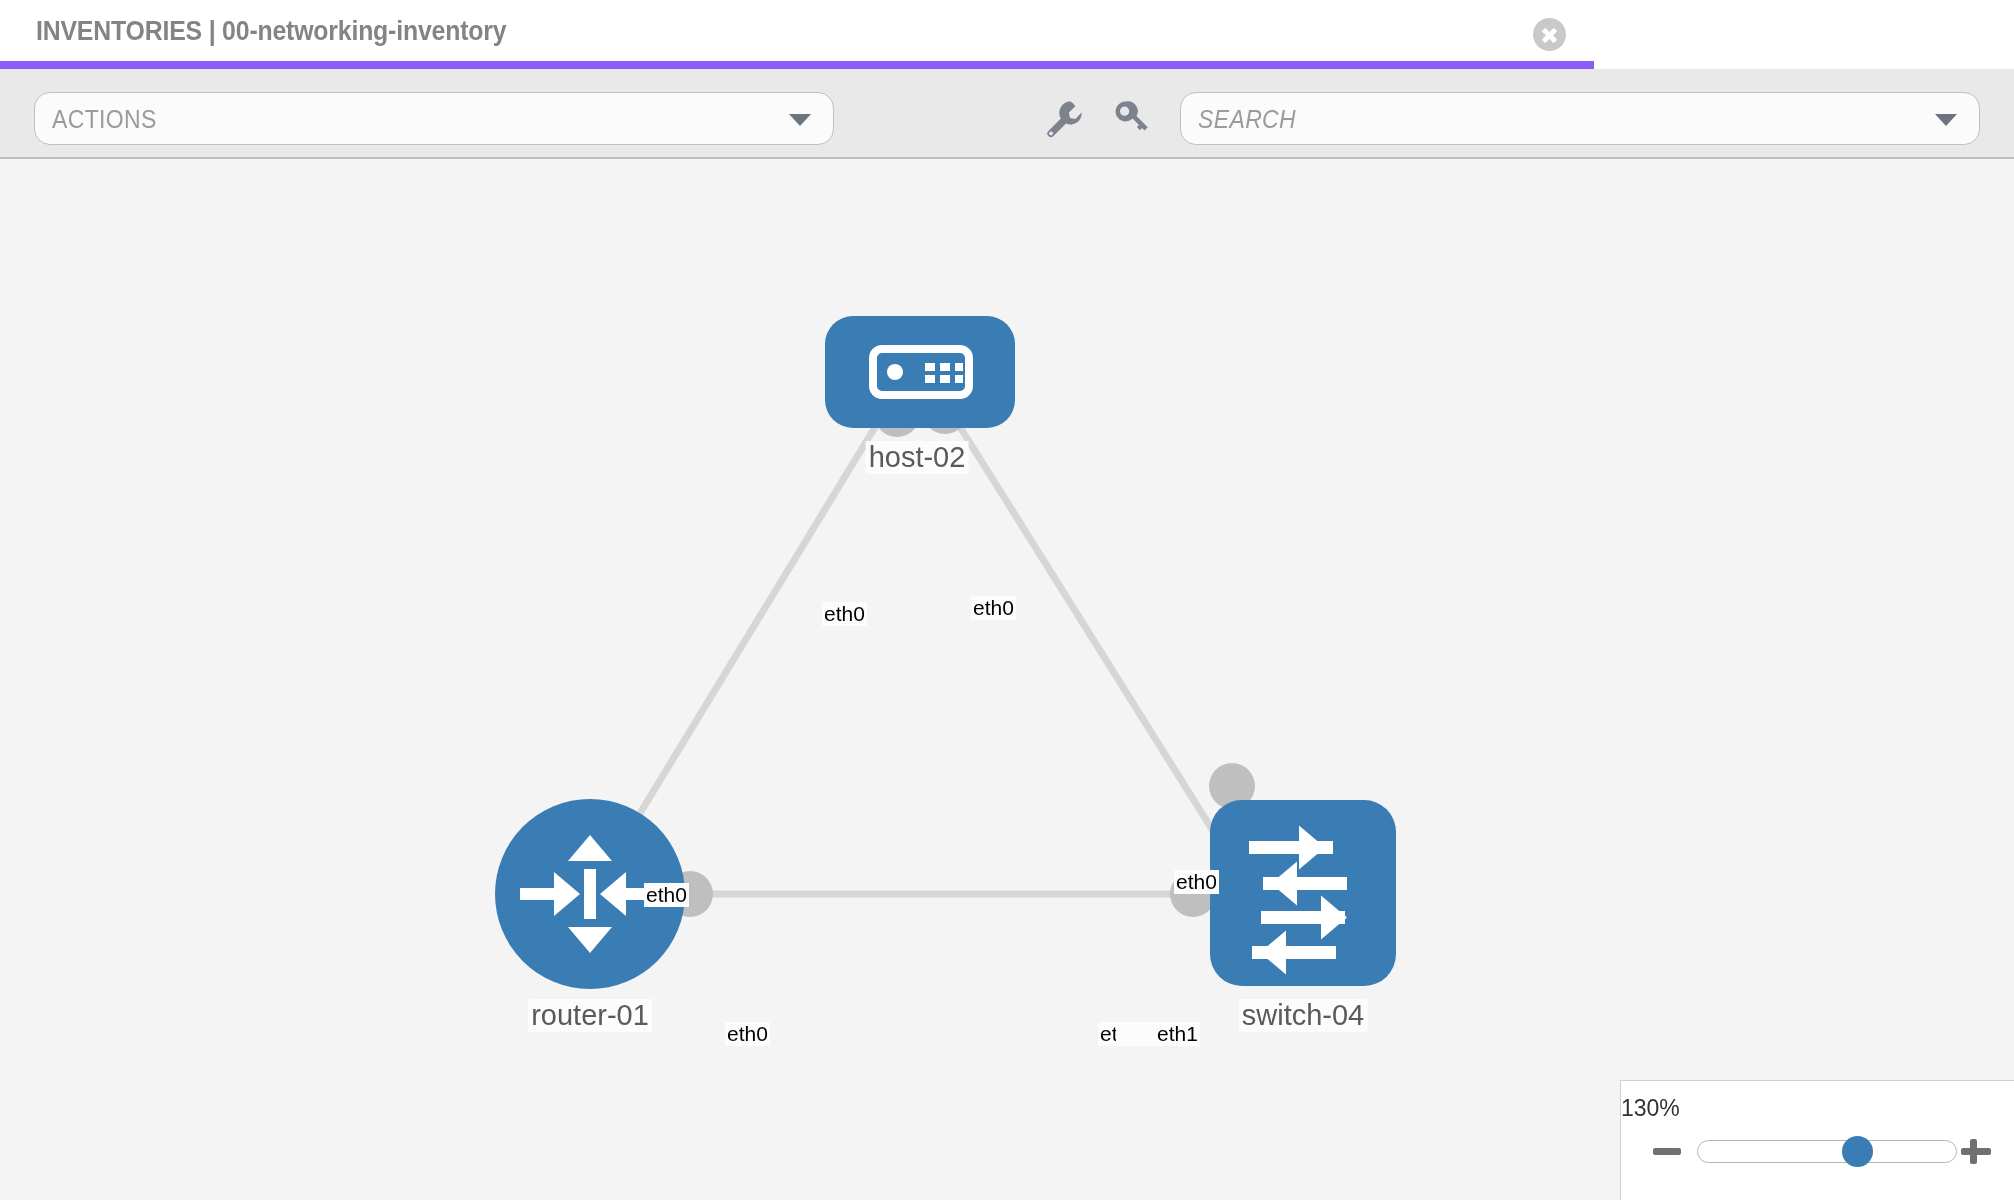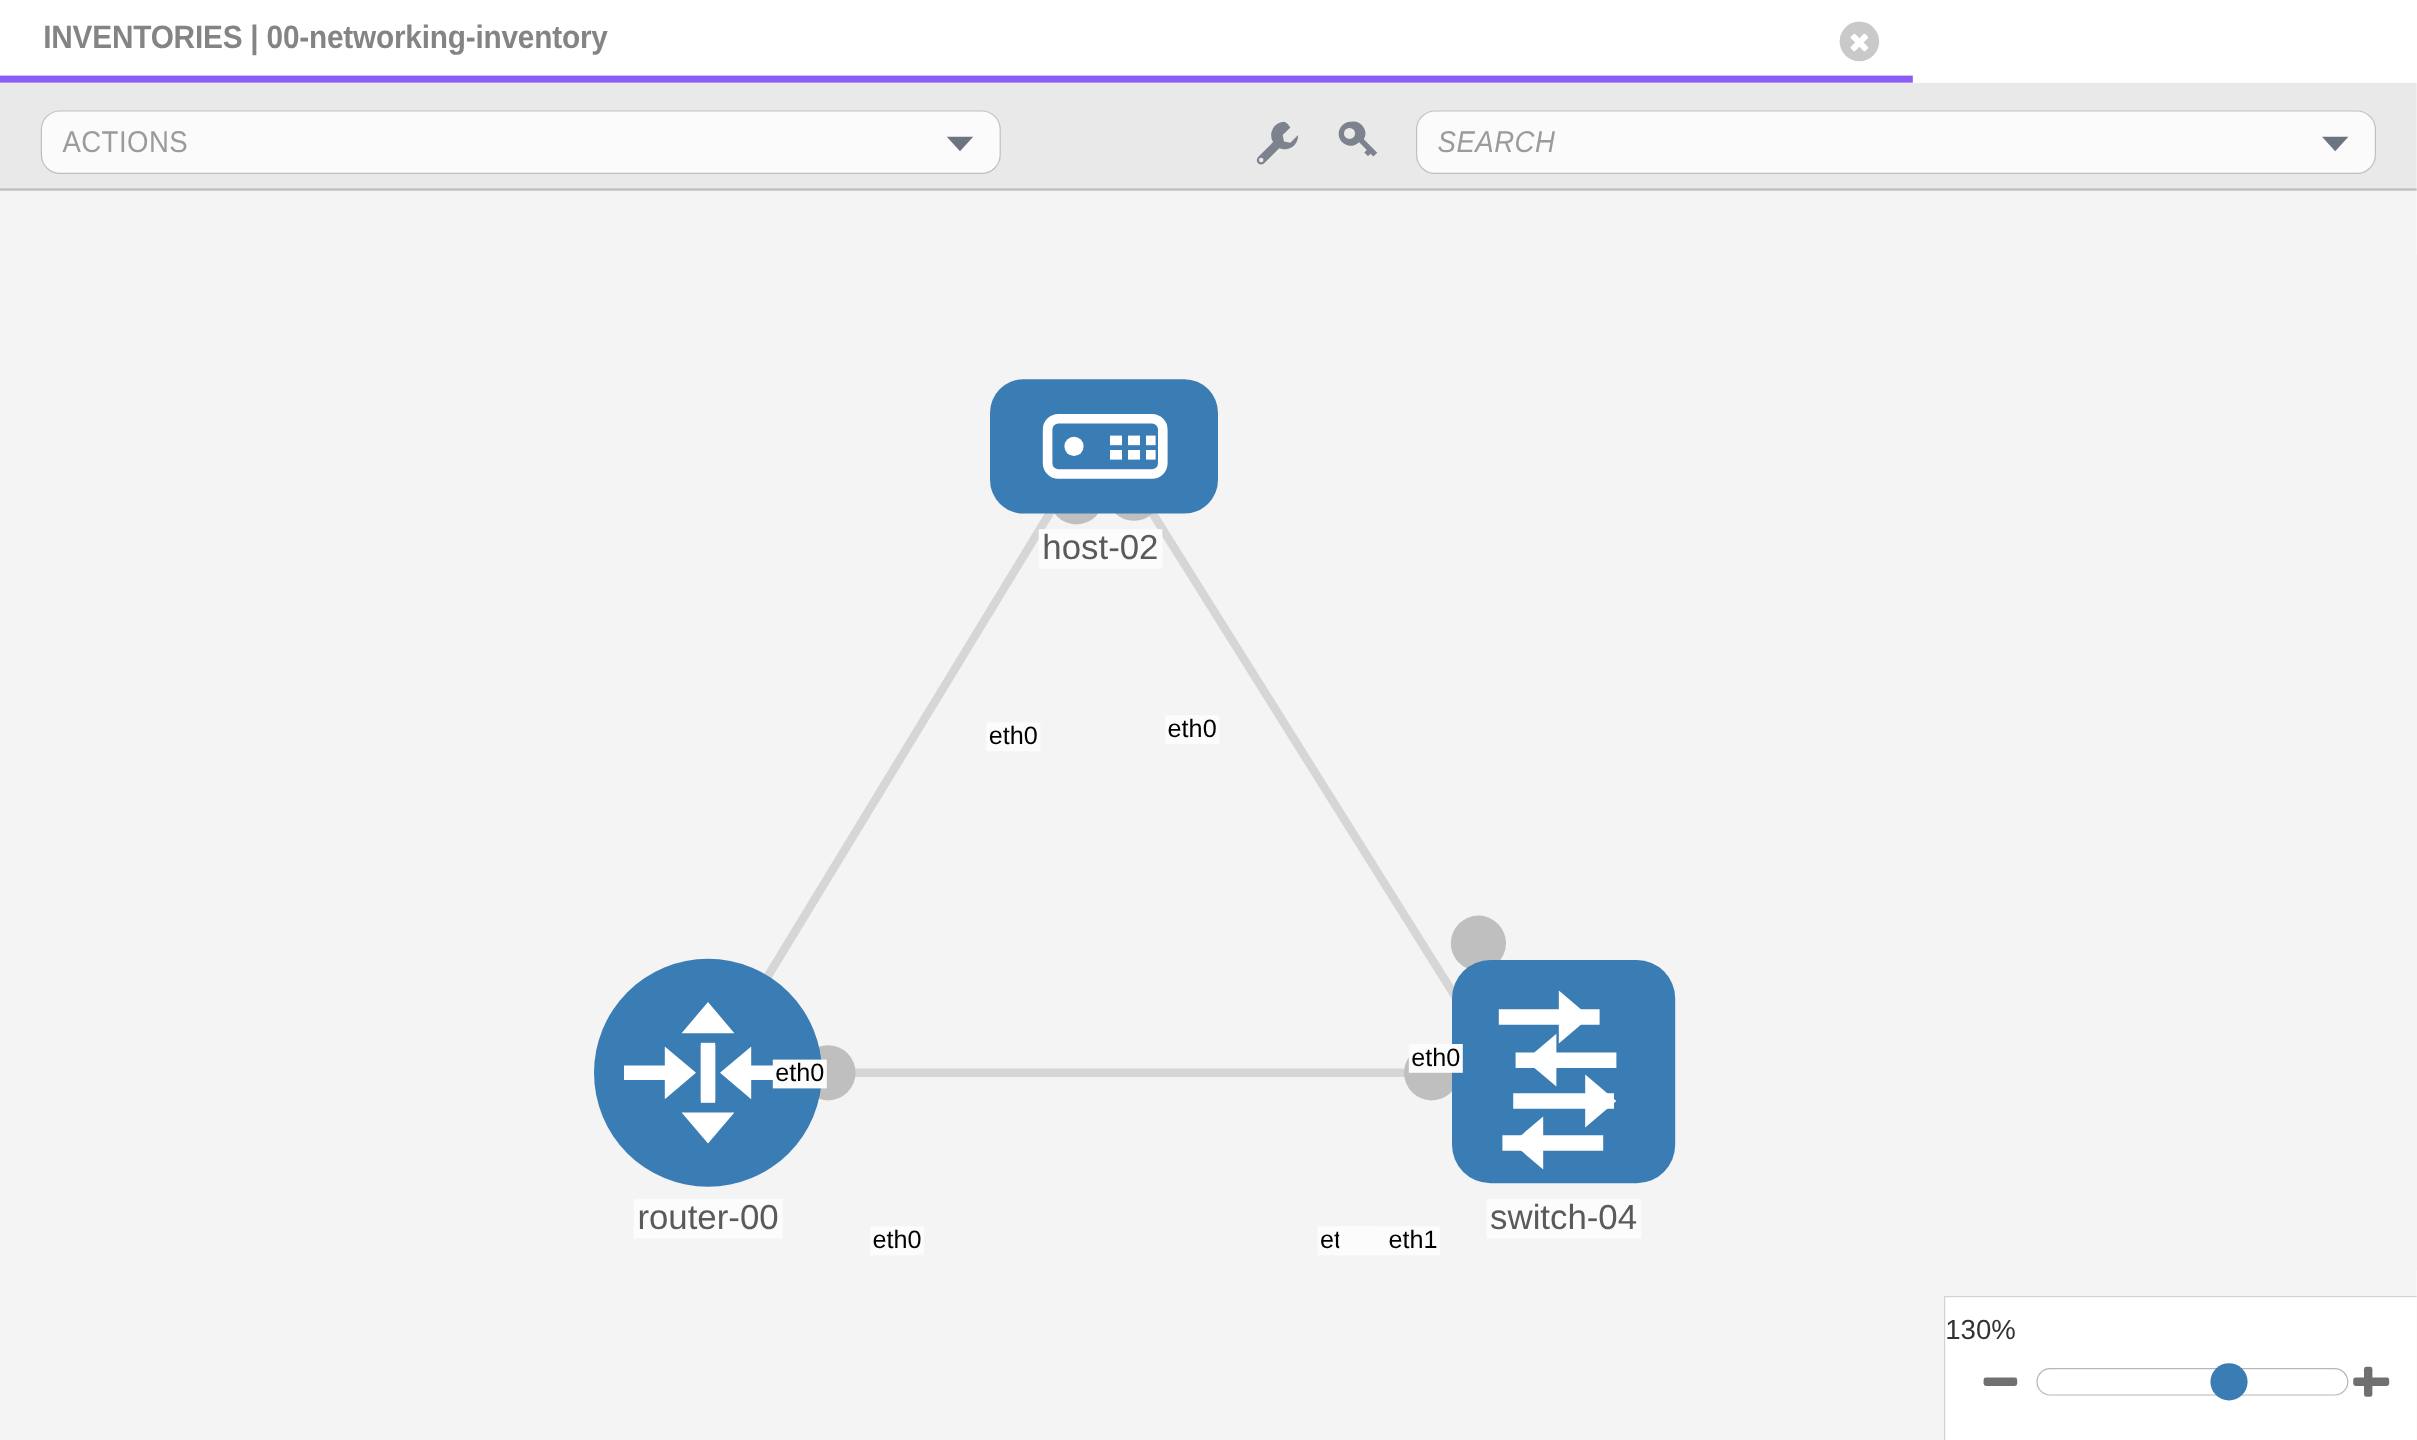--- a/index.html
+++ b/index.html
@@ -15,21 +15,21 @@
     position: relative;
   }
 
   
   .header {
     position: absolute;
     left: 0; top: 0;
     width: 1594px;
     height: 69px;
     background: #ffffff;
-    border-bottom: 6px solid #8b5cf6;
+    border-bottom: 8px solid #8b5cf6;
     box-sizing: border-box;
   }
   .header-title {
     position: absolute;
     left: 36px;
     top: 16px;
     font-size: 27px;
     font-weight: bold;
     color: #848484;
     letter-spacing: -0.2px;
@@ -348,21 +348,21 @@
 
   <span class="if-label" style="left:822px; top:443px;">eth0</span>
   <span class="if-label" style="left:971px; top:437px;">eth0</span>
   <span class="if-label" style="left:644px; top:724px;">eth0</span>
   <span class="if-label" style="left:1174px; top:711px;">eth0</span>
   <span class="if-label" style="left:725px; top:863px;">eth0</span>
   <span class="if-label" style="left:1098px; top:863px;">eth0</span>
   <span class="if-label" style="left:1116px; top:863px;padding-left:41px;">eth1</span>
 
   <span class="node-name" style="left:917px; top:282px;">host-02</span>
-  <span class="node-name" style="left:590px; top:840px;">router-00</span>
+  <span class="node-name" style="left:590px; top:840px;">router-01</span>
   <span class="node-name" style="left:1303px; top:840px;">switch-04</span>
 </div>
 
 <div class="zoom-panel">
   <div class="zoom-value">130%</div>
   <div class="zoom-row">
     <div class="zoom-minus"></div>
     <div class="zoom-track">
       <div class="zoom-thumb" style="left: 62%;"></div>
     </div>

